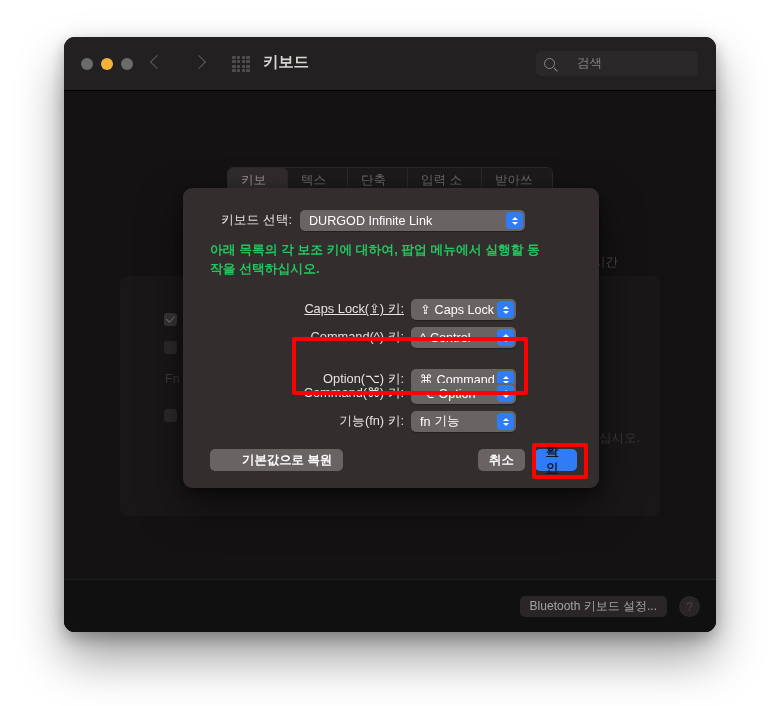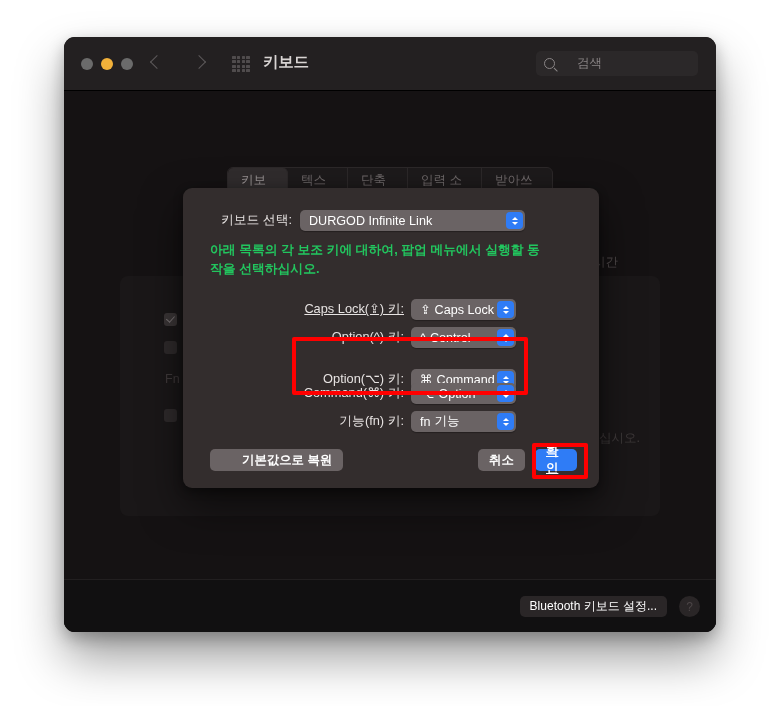--- a/index.html
+++ b/index.html
@@ -102,21 +102,21 @@
   .bgchk.on::after {
     content: ""; position: absolute; left: 4px; top: 1px;
     width: 3.5px; height: 7px;
     border-right: 1.6px solid #7a7475; border-bottom: 1.6px solid #7a7475;
     transform: rotate(42deg);
   }
   .bgtext { position: absolute; font-size: 12.5px; color: #3f3a3b; white-space: nowrap; }
 
   .btmbtn {
     position: absolute; height: 21px; border-radius: 5px;
-    background: #2a2627; color: #ffffff;
+    background: #2a2627; color: #a3a3a3;
     font-size: 12px; display: flex; align-items: center; padding: 0 10px;
   }
   .footer {
     position: absolute; left: 0; right: 0; bottom: 0; height: 53px;
     background: #111011; border-top: 1px solid #221f20;
   }
   .helpbtn {
     position: absolute; right: 16px; top: 16px;
     width: 21px; height: 21px; border-radius: 50%;
     background: #2a2627; color: #4c4647;
@@ -155,21 +155,21 @@
   .desc {
     position: absolute; left: 27px; top: 52px; width: 330px;
     font-size: 12.8px; line-height: 19px; color: #22c55e; font-weight: 700;
   }
   .dlgbtn {
     position: absolute; height: 22px; border-radius: 5px;
     display: flex; align-items: center; justify-content: center;
     font-size: 12.4px; font-weight: 700; padding: 0 11px;
   }
   .dlgbtn.gray { background: #6a6364; color: #ffffff; }
-  .dlgbtn.blue { background: #2f7cf6; color: #ffffff; text-decoration: underline; }
+  .dlgbtn.blue { background: #2f7cf6; color: #0f172a; text-decoration: underline; }
 
   .redbox {
     position: absolute; border: 4px solid #ff0000; border-radius: 2px;
     pointer-events: none;
   }
 </style>
 </head>
 <body>
 
 <div id="root">
@@ -262,21 +262,21 @@
           <span class="sym">⇪</span>
           <span>Caps Lock</span>
           <span class="stepper">
               <i class="up"></i>
               <i class="dn"></i>
             </span>
         </span>
       </div>
 
       <div class="row" style="left:89px; top:139px;">
-        <span class="lbl" style="width:132px;">Option(^) 키:</span>
+        <span class="lbl" style="width:132px;">Command(^) 키:</span>
         <span class="popup" style="width:105px; margin-left:7px;">
           <span class="sym">^</span>
           <span>Control</span>
           <span class="stepper">
               <i class="up"></i>
               <i class="dn"></i>
             </span>
         </span>
       </div>
 

